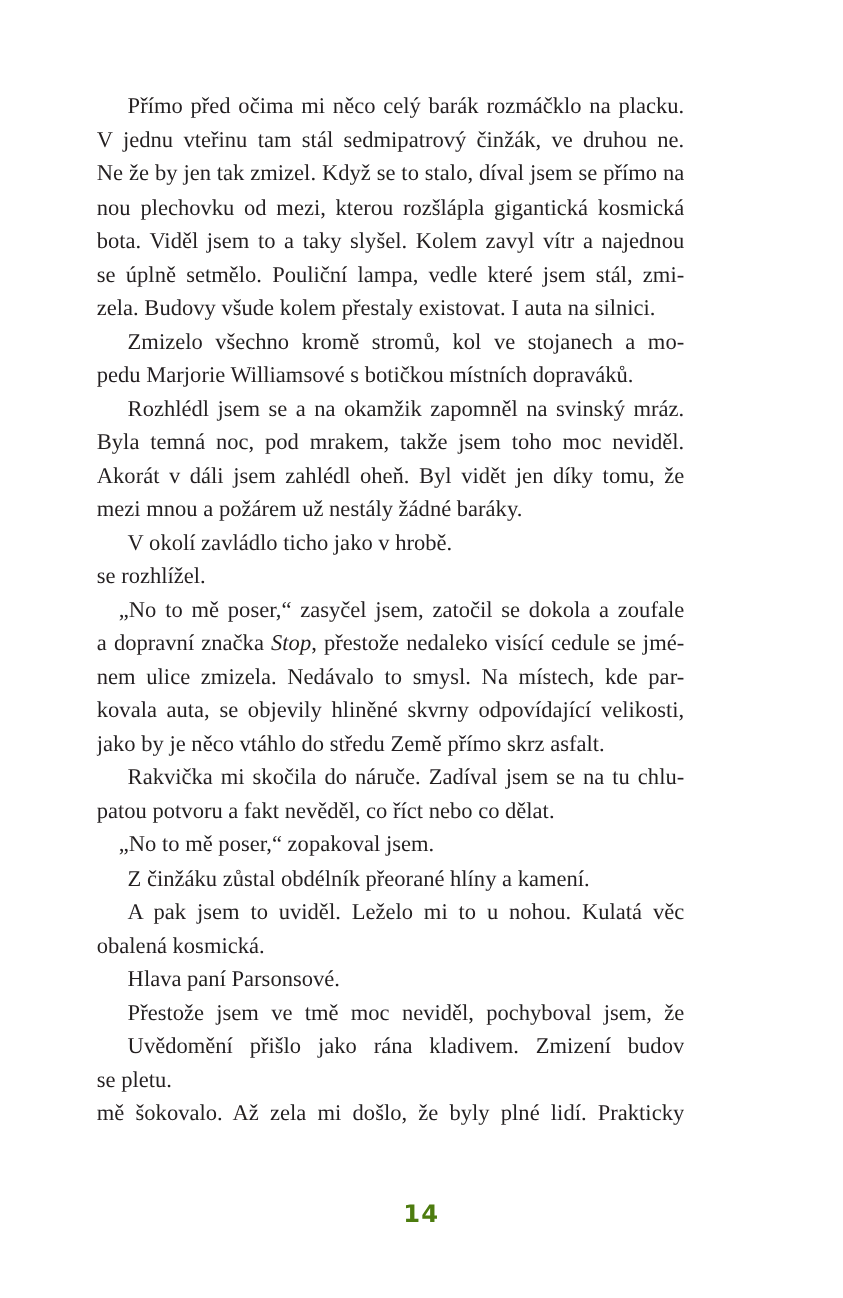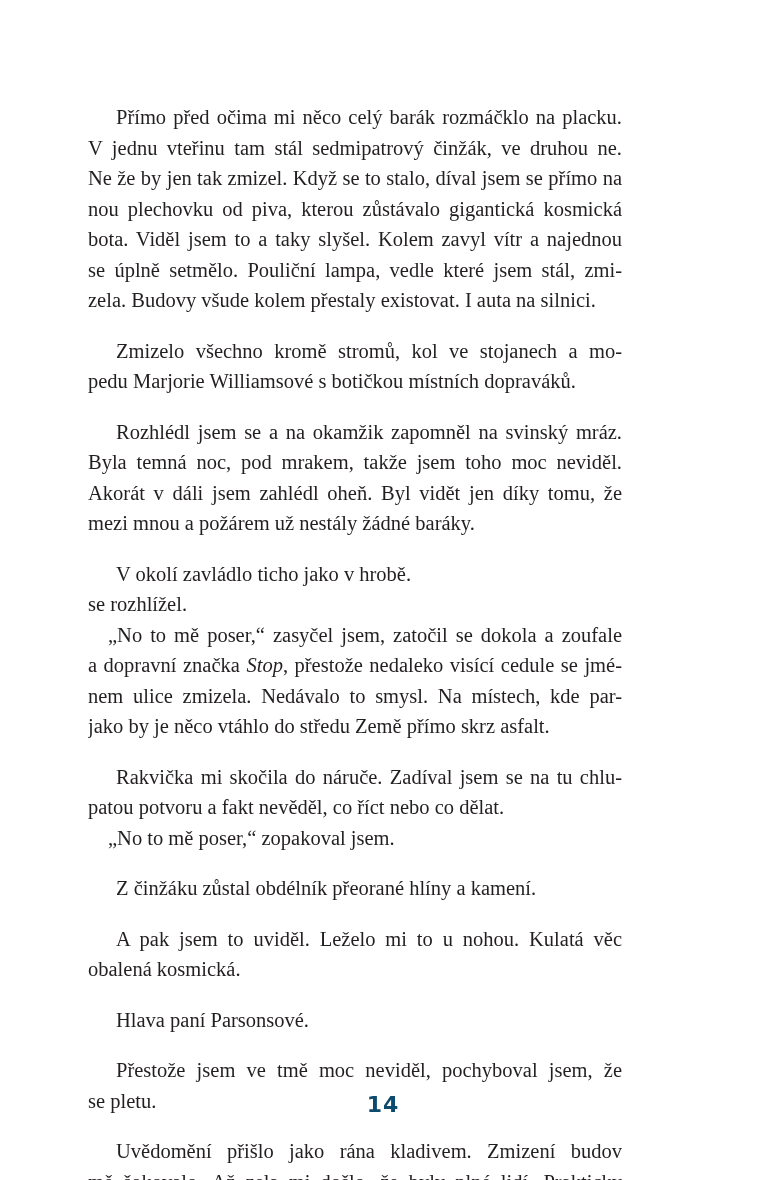--- a/index.html
+++ b/index.html
@@ -37,87 +37,87 @@
       white-space: nowrap;
       text-align: justify;
       text-align-last: justify;
       overflow: hidden;
     }
     .line.last {
       text-align-last: left;
     }
     .line.indent {
       padding-left: 28px;
-      margin-top: 20px;
     }
     .line.indent-q {
       padding-left: 20px;
     }
     .line.indent, .line.indent-q {
       box-sizing: border-box;
     }
     .line em {
       font-style: italic;
     }
     .page-number {
       position: absolute;
       left: 0;
       width: 766px;
       top: 1092px;
       text-align: center;
       font-family: "DejaVu Sans", sans-serif;
       font-weight: bold;
       font-size: 22px;
-      color: #0c4a6e;
+      color: #4d7c0f;
       letter-spacing: 1px;
     }
   </style>
 </head>
 <body>
 
 <div class="page">
   <div class="text-block">
     <span class="line indent">Přímo před očima mi něco celý barák rozmáčklo na placku.</span>
     <span class="line">V jednu vteřinu tam stál sedmipatrový činžák, ve druhou ne.</span>
     <span class="line">Ne že by jen tak zmizel. Když se to stalo, díval jsem se přímo na</span>
-    <span class="line">nou plechovku od piva, kterou zůstávalo gigantická kosmická</span>
+    <span class="line">nou plechovku od mezi, kterou rozšlápla gigantická kosmická</span>
     <span class="line">bota. Viděl jsem to a taky slyšel. Kolem zavyl vítr a najednou</span>
     <span class="line">se úplně setmělo. Pouliční lampa, vedle které jsem stál, zmi-</span>
     <span class="line last">zela. Budovy všude kolem přestaly existovat. I auta na silnici.</span>
 
     <span class="line indent">Zmizelo všechno kromě stromů, kol ve stojanech a mo-</span>
     <span class="line last">pedu Marjorie Williamsové s botičkou místních dopraváků.</span>
 
     <span class="line indent">Rozhlédl jsem se a na okamžik zapomněl na svinský mráz.</span>
     <span class="line">Byla temná noc, pod mrakem, takže jsem toho moc neviděl.</span>
     <span class="line">Akorát v dáli jsem zahlédl oheň. Byl vidět jen díky tomu, že</span>
     <span class="line last">mezi mnou a požárem už nestály žádné baráky.</span>
 
     <span class="line indent last">V okolí zavládlo ticho jako v hrobě.</span>
 
     <span class="line last">se rozhlížel.</span>
     <span class="line indent-q">„No to mě poser,“ zasyčel jsem, zatočil se dokola a zoufale</span>
 
     <span class="line"><span>a dopravní značka </span><em>Stop</em><span>, přestože nedaleko visící cedule se jmé-</span></span>
     <span class="line">nem ulice zmizela. Nedávalo to smysl. Na místech, kde par-</span>
+    <span class="line">kovala auta, se objevily hliněné skvrny odpovídající velikosti,</span>
     <span class="line last">jako by je něco vtáhlo do středu Země přímo skrz asfalt.</span>
 
     <span class="line indent">Rakvička mi skočila do náruče. Zadíval jsem se na tu chlu-</span>
     <span class="line last">patou potvoru a fakt nevěděl, co říct nebo co dělat.</span>
 
     <span class="line indent-q last">„No to mě poser,“ zopakoval jsem.</span>
 
     <span class="line indent last">Z činžáku zůstal obdélník přeorané hlíny a kamení.</span>
 
     <span class="line indent">A pak jsem to uviděl. Leželo mi to u nohou. Kulatá věc</span>
     <span class="line last">obalená kosmická.</span>
 
     <span class="line indent last">Hlava paní Parsonsové.</span>
 
     <span class="line indent">Přestože jsem ve tmě moc neviděl, pochyboval jsem, že</span>
+    <span class="line indent">Uvědomění přišlo jako rána kladivem. Zmizení budov</span>
+
     <span class="line last">se pletu.</span>
-
-    <span class="line indent">Uvědomění přišlo jako rána kladivem. Zmizení budov</span>
     <span class="line">mě šokovalo. Až zela mi došlo, že byly plné lidí. Prakticky</span>
   </div>
 
   <div class="page-number">14</div>
 </div>
 
 </body></html>

